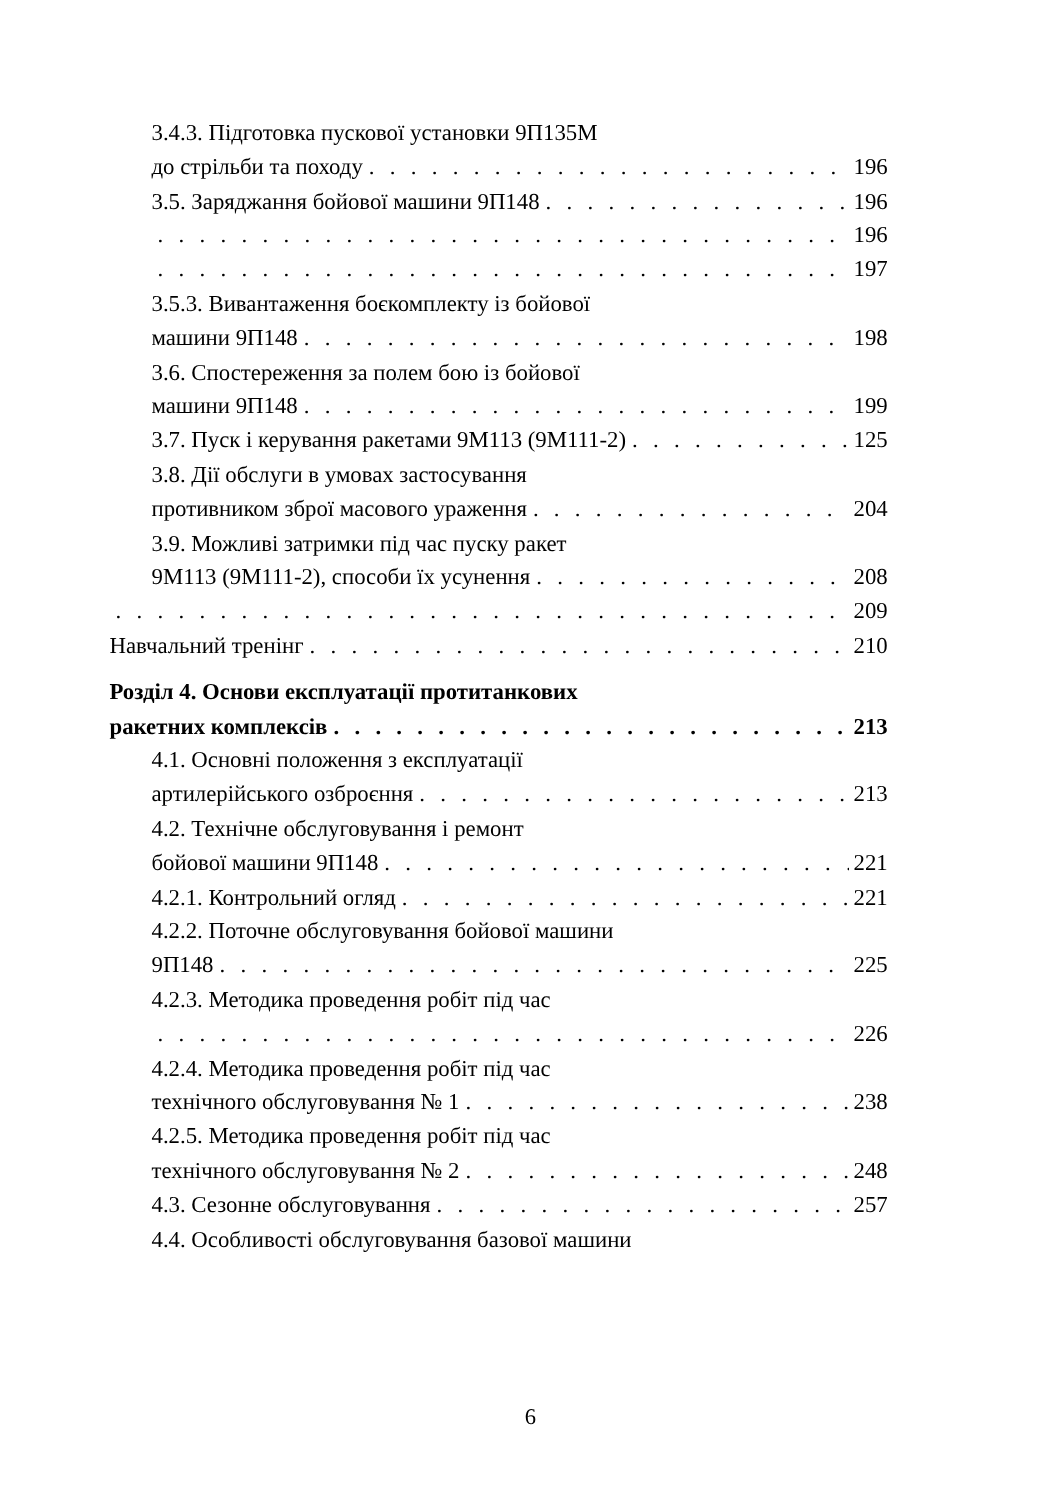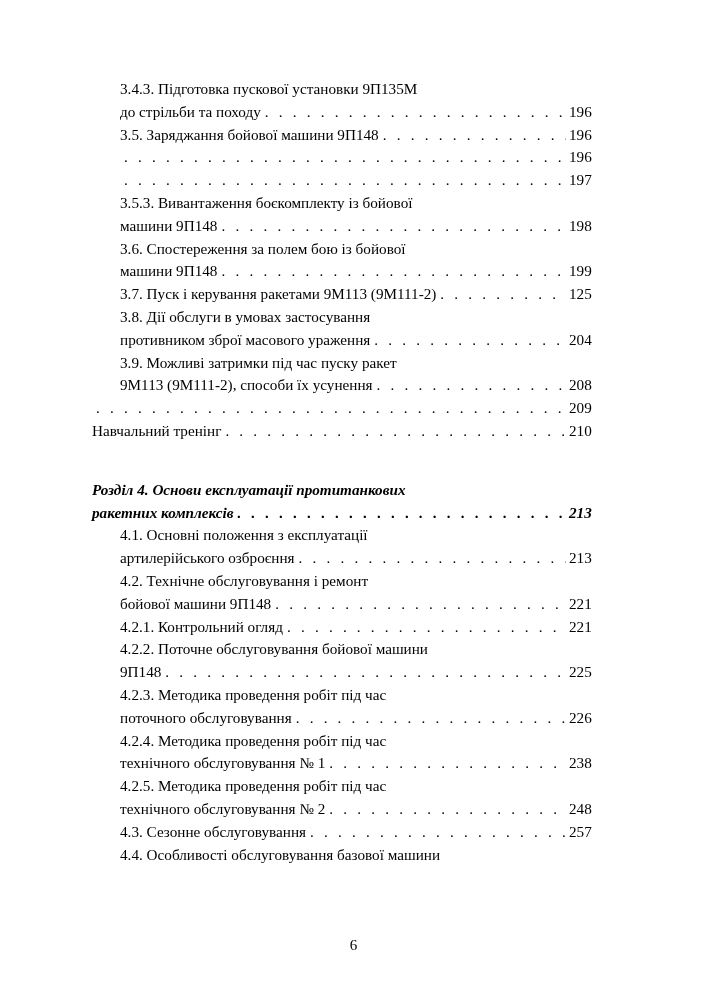--- a/index.html
+++ b/index.html
@@ -12,21 +12,21 @@
     background: #ffffff;
     font-family: "Liberation Serif", serif;
     color: #000000;
     overflow: hidden;
   }
   .page {
     position: relative;
     width: 707px;
     height: 1000px;
     box-sizing: border-box;
-    padding: 78px 108px 0 92px;
+    padding: 78px 108px 0 73px;
   }
   .toc {
     font-size: 15.2px;
     line-height: 1.5;
   }
   .entry {
     display: flex;
     align-items: baseline;
     width: 100%;
   }
@@ -52,21 +52,21 @@
     white-space: pre;
   }
   .entry.nodots .text { flex: 1 1 auto; }
 
   
   .lvl0 { padding-left: 0; }
   .lvl1 { padding-left: 28px; }
 
   .bold { font-weight: bold; }
 
-  .gap-before { margin-top: 36px; font-style: italic; }
+  .gap-before { margin-top: 8px; }
 
   .folio {
     position: absolute;
     bottom: 46px;
     left: 0;
     width: 707px;
     text-align: center;
     font-size: 15px;
     font-family: "Liberation Serif", serif;
   }
@@ -220,21 +220,20 @@
           <span class="leader">. . . . . . . . . . . . . . . . . . . . . . . . . . . . . . . . . . . . . . . . . . . . . . . . . . . . .</span>
           <span class="page-no">225</span>
         </div>
       </div>
       <div class="toc-entry lvl1">
         <div class="entry nodots">
           <span class="text">4.2.3. Методика проведення робіт під час</span>
           <span class="page-no"></span>
         </div>
         <div class="entry">
-          <span class="text">поточного обслуговування</span>
           <span class="leader">. . . . . . . . . . . . . . . . . . . . . . . . . . . . . . . . . . . . . . . . . . . . . . . . . . . . .</span>
           <span class="page-no">226</span>
         </div>
       </div>
       <div class="toc-entry lvl1">
         <div class="entry nodots">
           <span class="text">4.2.4. Методика проведення робіт під час</span>
           <span class="page-no"></span>
         </div>
         <div class="entry">

